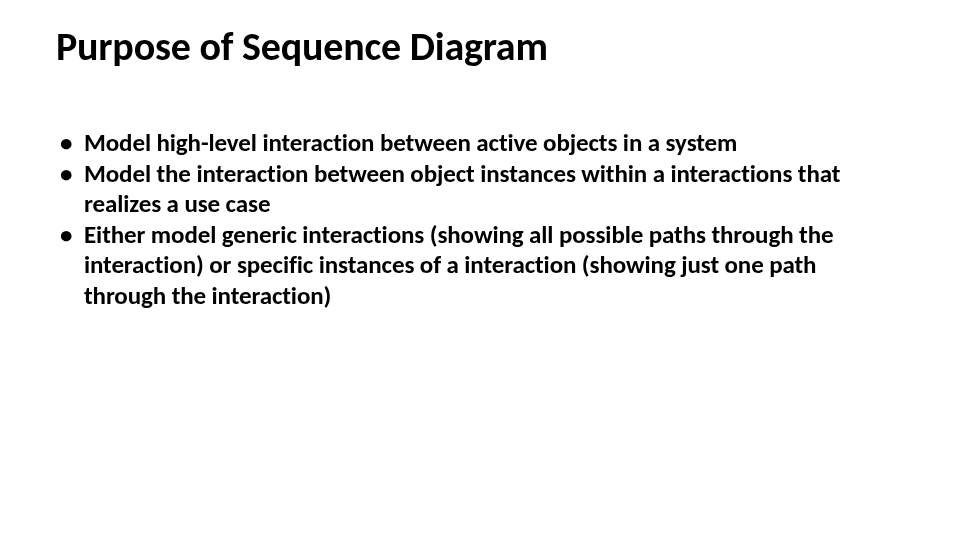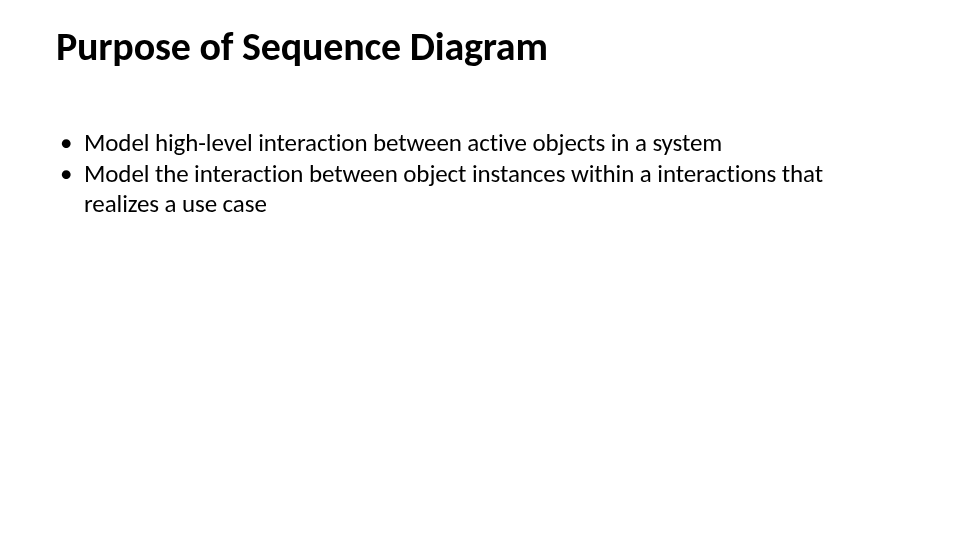--- a/index.html
+++ b/index.html
@@ -26,21 +26,21 @@
     letter-spacing: -0.2px;
   }
   ul.bullets {
     list-style: none;
     margin: 0;
     padding: 0 12px 0 0;
   }
   ul.bullets > li {
     font-size: 25px;
     line-height: 1.22;
-    font-weight: 400;
+    font-weight: 700;
     position: relative;
     padding-left: 28px;
     margin: 0;
     letter-spacing: -0.1px;
   }
   ul.bullets > li::before {
     content: "•";
     position: absolute;
     left: 4px;
     top: 0;
@@ -48,14 +48,15 @@
   }
 </style>
 </head>
 <body>
 
 <div class="slide">
   <h1 class="title">Purpose of Sequence Diagram</h1>
   <ul class="bullets">
     <li>Model high-level interaction between active objects in a system</li>
     <li>Model the interaction between object instances within a interactions that realizes a use case</li>
+    <li>Either model generic interactions (showing all possible paths through the interaction) or specific instances of a interaction (showing just one path through the interaction)</li>
   </ul>
 </div>
 
 </body></html>

